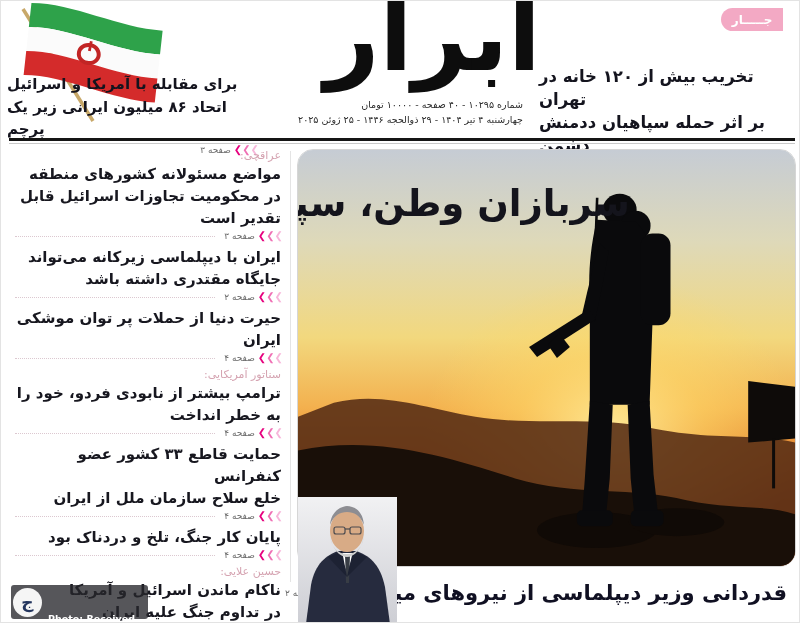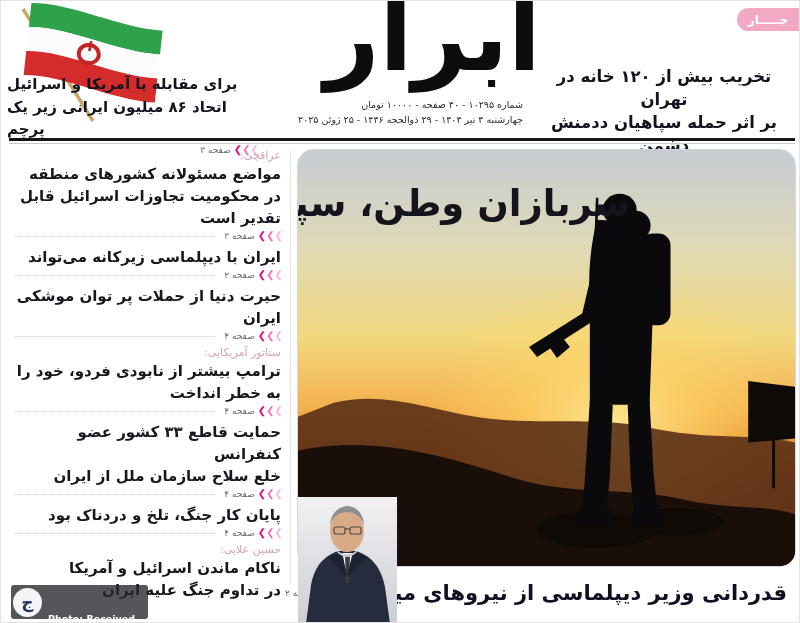--- a/index.html
+++ b/index.html
@@ -1,26 +1,26 @@
 <!DOCTYPE html>
 <html lang="fa"><head>
 <meta charset="utf-8">
 <style>
   html,body{margin:0;padding:0;background:#ffffff;}
   .page{position:relative;width:800px;height:623px;background:#fff;overflow:hidden;
         font-family:"DejaVu Sans", sans-serif; border:1px solid #e3e3e3; box-sizing:border-box;}
   
-  .corner-tag{position:absolute;right:0;top:7px;width:62px;height:23px;background:#f3a9c4;
+  .corner-tag{position:absolute;right:16px;top:7px;width:62px;height:23px;background:#f3a9c4;
               border-radius:12px 0 0 12px;color:#fff;font-size:12px;font-weight:bold;
               display:flex;align-items:center;justify-content:center;direction:rtl;}
   .logo{position:absolute;left:330px;top:-24px;width:210px;text-align:center;direction:rtl;
         font-size:96px;font-weight:bold;color:#0d0d0d;line-height:1.25;letter-spacing:-2px;}
   .issue-lines{position:absolute;right:276px;top:96px;width:260px;text-align:right;direction:rtl;
                font-size:9.5px;color:#2a2a2a;line-height:1.6;}
-  .top-headline{position:absolute;right:10px;top:64px;width:250px;text-align:center;direction:rtl;
+  .top-headline{position:absolute;right:10px;top:64px;width:250px;text-align:left;direction:rtl;
                 font-size:16.5px;font-weight:bold;color:#14141e;line-height:1.4;}
   .flag-promo{position:absolute;left:6px;top:72px;width:252px;text-align:left;direction:rtl;
               font-size:15px;font-weight:bold;color:#14141e;line-height:1.5;}
   .marker{display:flex;direction:rtl;align-items:center;font-weight:normal;margin-top:3px;}
   .marker .pg{font-size:9px;color:#6a6a6a;margin:0 3px;}
   .chev{display:inline-flex;direction:ltr;font-size:10px;line-height:1;font-style:normal;}
   .chev i{font-style:normal;font-weight:bold;}
   .chev .c1{color:#e6007e;} .chev .c2{color:#ef6fb4;} .chev .c3{color:#f7b6da;}
   .dotline{flex:1;border-top:1px dotted #dcc8d0;margin:0 6px;}
   .black-rule{position:absolute;left:8px;right:4px;top:137px;height:3px;background:#151515;}
@@ -130,20 +130,21 @@
             <i class="c3">❮</i>
           </span>
         <span class="pg">صفحه ۳</span>
         <span class="dotline"></span>
       </div>
     </div>
 
     <div>
       <div class="sb-hl">
         <span>ایران با دیپلماسی زیرکانه می‌تواند</span><br>
+        <span>جایگاه مقتدری داشته باشد</span>
       </div>
       <div class="sb-marker">
         <span class="chev">
             <i class="c1">❮</i>
             <i class="c2">❮</i>
             <i class="c3">❮</i>
           </span>
         <span class="pg">صفحه ۲</span>
         <span class="dotline"></span>
       </div>

